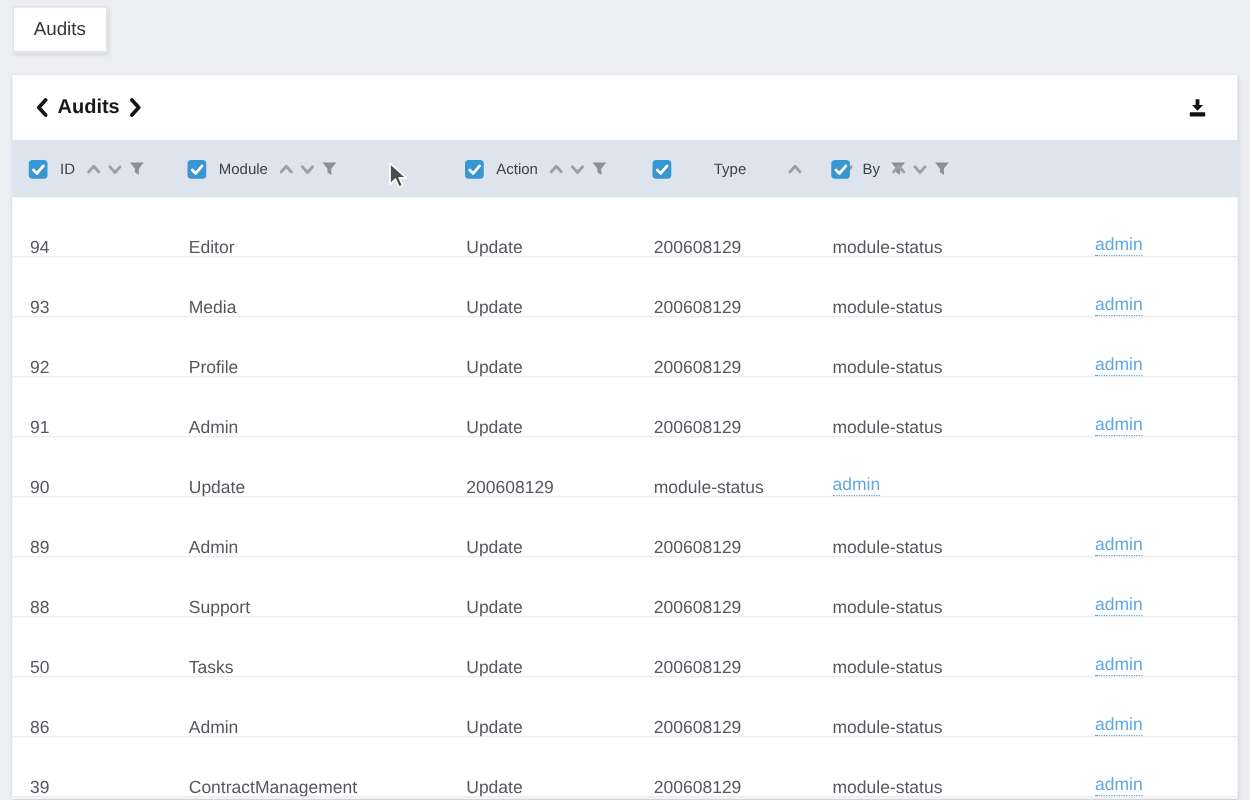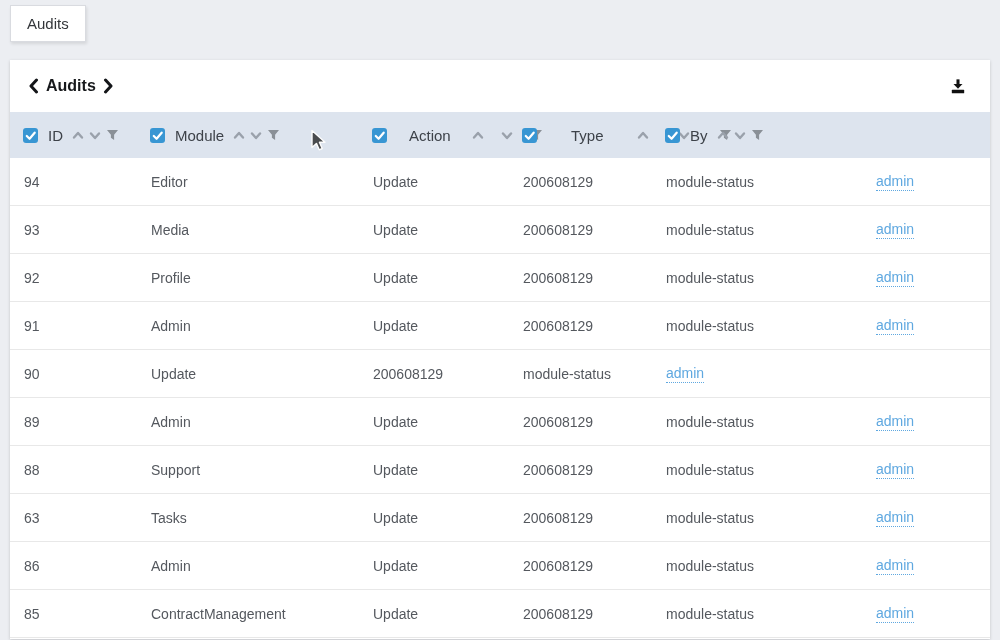--- a/index.html
+++ b/index.html
@@ -46,42 +46,42 @@
     background:var(--header-bg, #dde4ee);
     display:flex; align-items:center;
   }
   .th {
     display:flex; align-items:center;
     padding-left:13px;
     height:100%;
   }
   .th:nth-child(1), .td:nth-child(1) { width:127px; }
   .th:nth-child(2), .td:nth-child(2) { width:222px; }
-  .th:nth-child(3), .td:nth-child(3) { width:150px;gap:12px; }
+  .th:nth-child(3), .td:nth-child(3) { width:150px; }
   .th:nth-child(4), .td:nth-child(4) { width:143px;gap:24px; }
   .th:nth-child(5), .td:nth-child(5) { width:210px; }
   .th:nth-child(6), .td:nth-child(6) { flex:1; }
 
   .cb {
     width:15px; height:15px;
     background:var(--accent-blue, #3896d3);
     border-radius:3px;
     display:flex; align-items:center; justify-content:center;
     margin-right:10px;
     cursor:pointer;
     flex:0 0 15px;
   }
-  .th-label { font-size:15px; color:#3d4249; margin-right:9px; white-space:nowrap; }
+  .th-label { font-size:12px; color:#3d4249; margin-right:9px; white-space:nowrap; }
   .sort-icon { margin-right:5px; cursor:pointer; display:flex; align-items:center; }
   .filter-icon { cursor:pointer; display:flex; align-items:center; }
 
   
   .row {
     height:48px;
-    display:flex; align-items:center;
+    display:flex; align-items:flex-end;
     border-bottom:1px solid #e8e8e8;
     font-size:14px; color:#54585e;
     background:#fff;
   }
   .td { padding-left:14px; white-space:nowrap; overflow:hidden; }
   .link {
     color:var(--link-blue, #5fa8e0);
     border-bottom:1px dotted var(--link-blue, #5fa8e0);
     padding-bottom:1px;
     display:inline-block;
@@ -314,21 +314,21 @@
         <div class="td">Support</div>
         <div class="td">Update</div>
         <div class="td">200608129</div>
         <div class="td">module-status</div>
         <div class="td">
           <a class="link">admin</a>
         </div>
       </div>
 
       <div class="row">
-        <div class="td">63</div>
+        <div class="td">50</div>
         <div class="td">Tasks</div>
         <div class="td">Update</div>
         <div class="td">200608129</div>
         <div class="td">module-status</div>
         <div class="td">
           <a class="link">admin</a>
         </div>
       </div>
 
       <div class="row">
@@ -336,21 +336,21 @@
         <div class="td">Admin</div>
         <div class="td">Update</div>
         <div class="td">200608129</div>
         <div class="td">module-status</div>
         <div class="td">
           <a class="link">admin</a>
         </div>
       </div>
 
       <div class="row">
-        <div class="td">85</div>
+        <div class="td">39</div>
         <div class="td">ContractManagement</div>
         <div class="td">Update</div>
         <div class="td">200608129</div>
         <div class="td">module-status</div>
         <div class="td">
           <a class="link">admin</a>
         </div>
       </div>
     </div>
 </div>

